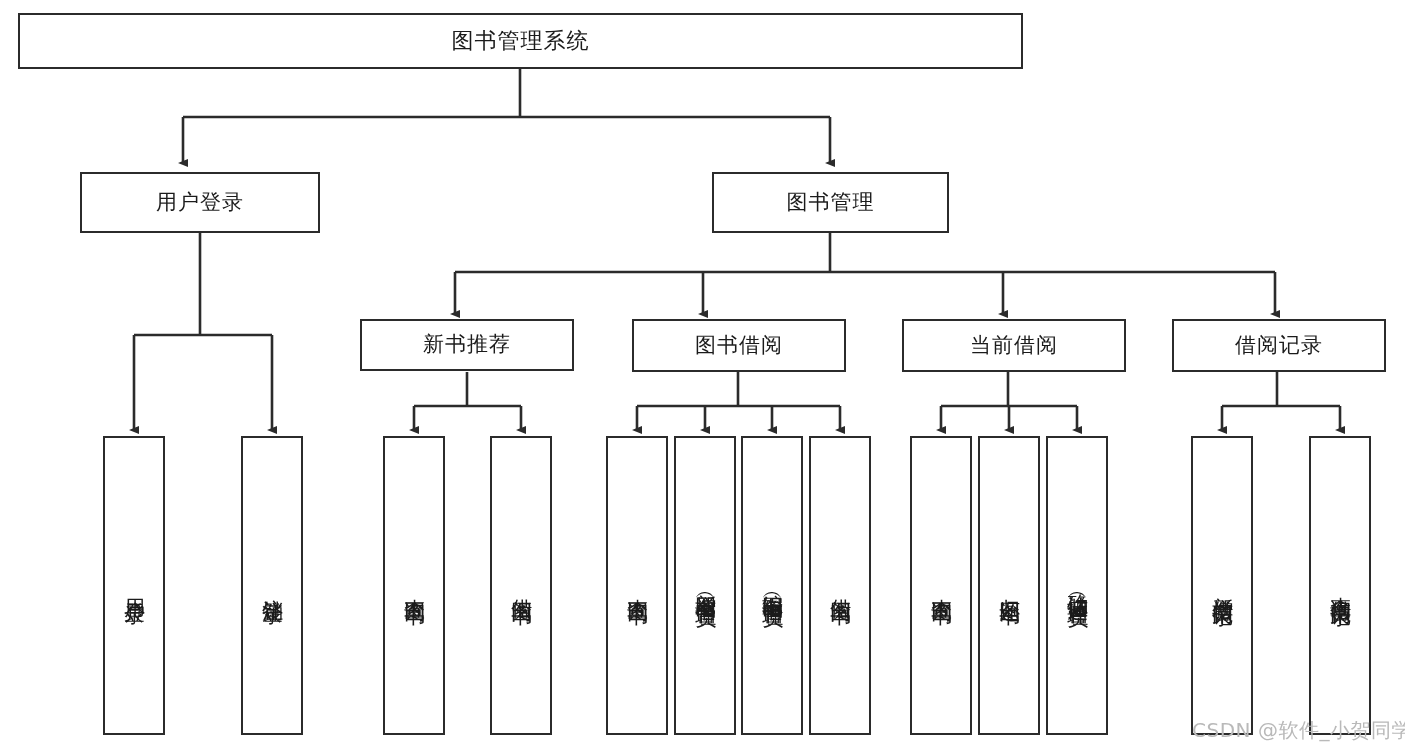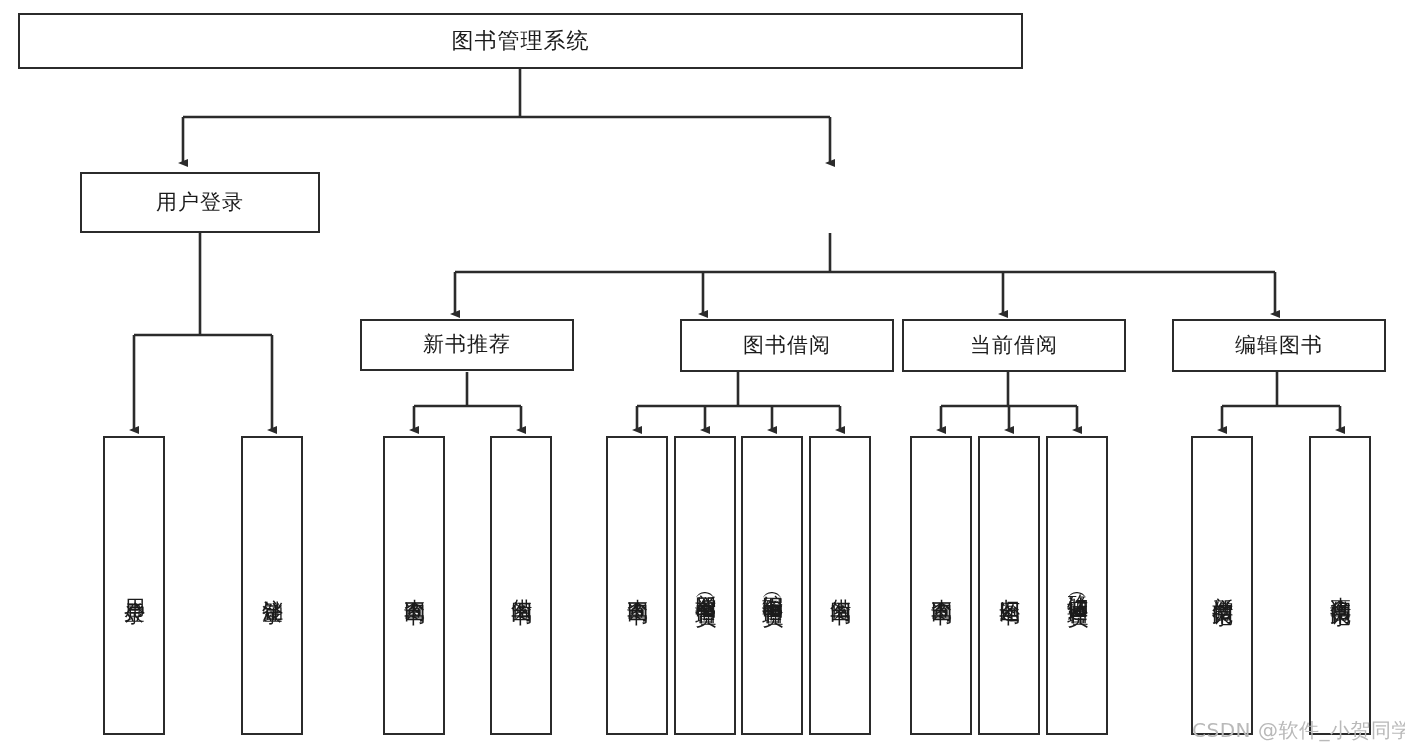--- a/index.html
+++ b/index.html
@@ -122,32 +122,35 @@
     </g>
   </svg>
 
   <div class="node horiz root" style="left:18px; top:13px; width:1005px; height:56px;">
     <span>图书管理系统</span>
   </div>
 
   <div class="node horiz" style="left:80px; top:172px; width:240px; height:61px;">
     <span>用户登录</span>
   </div>
+  <div class="node horiz" style="left:712px; top:172px; width:237px; height:61px;">
+    <span>图书管理</span>
+  </div>
 
   <div class="node horiz" style="left:360px; top:319px; width:214px; height:52px;">
     <span>新书推荐</span>
   </div>
-  <div class="node horiz" style="left:632px; top:319px; width:214px; height:53px;margin-left:48px;">
+  <div class="node horiz" style="left:632px; top:319px; width:214px; height:53px;">
     <span>图书借阅</span>
   </div>
   <div class="node horiz" style="left:902px; top:319px; width:224px; height:53px;">
     <span>当前借阅</span>
   </div>
   <div class="node horiz" style="left:1172px; top:319px; width:214px; height:53px;">
-    <span>编辑图书</span>
+    <span>借阅记录</span>
   </div>
 
   <div class="node leaf" style="left:103px; top:436px; width:62px; height:299px;">
     <span class="vtext">用户登录</span>
   </div>
   <div class="node leaf" style="left:241px; top:436px; width:62px; height:299px;">
     <span class="vtext">注销登录</span>
   </div>
 
   <div class="node leaf" style="left:383px; top:436px; width:62px; height:299px;">

